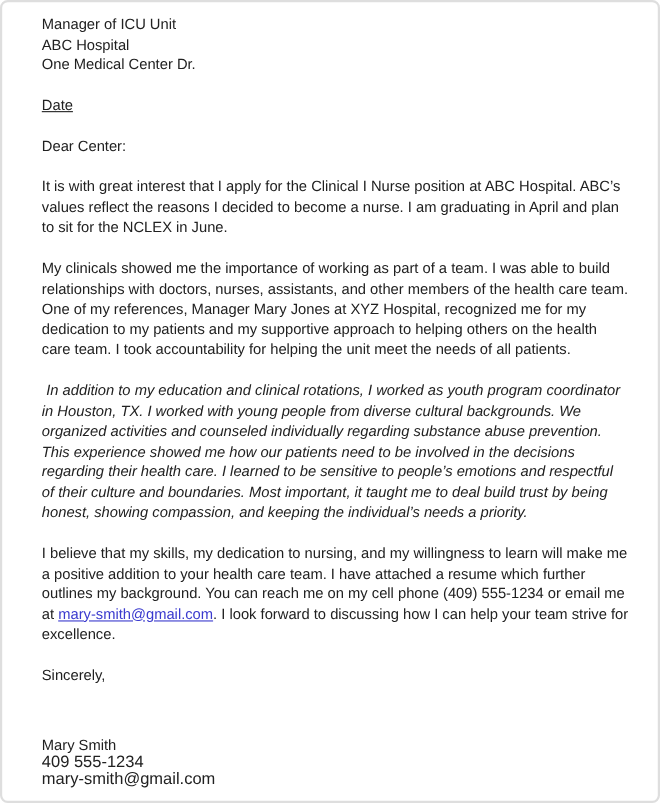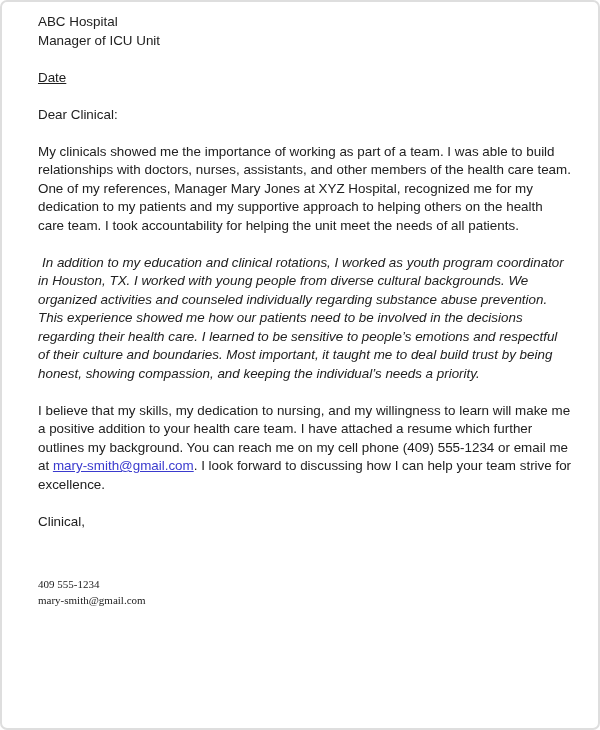--- a/index.html
+++ b/index.html
@@ -40,45 +40,48 @@
   a.email-link {
     color: #3a3ace;
     text-decoration: underline;
     cursor: pointer;
   }
   .signature {
     margin-top: 46px;
     line-height: 15.5px;
   }
   .signature .sig-name { font-size: 13.4px; }
-  .signature .sig-contact { font-size: 11px; font-family: Liberation Serif, serif; }
+  .signature .sig-contact { font-size: 15px; }
 </style>
 </head>
 <body>
 
 <div class="page">
   <div class="letter">
 
     <div class="block">
+      <div class="addr-line">Manager of ICU Unit</div>
       <div class="addr-line">ABC Hospital</div>
-      <div class="addr-line">Manager of ICU Unit</div>
+      <div class="addr-line">One Medical Center Dr.</div>
     </div>
 
     <div class="date-line">Date</div>
 
-    <div class="salutation">Dear Clinical:</div>
+    <div class="salutation">Dear Center:</div>
 
+    <p class="para">It is with great interest that I apply for the Clinical I Nurse position at ABC Hospital. ABC’s values reflect the reasons I decided to become a nurse. I am graduating in April and plan to sit for the NCLEX in June.</p>
 
     <p class="para">My clinicals showed me the importance of working as part of a team. I was able to build relationships with doctors, nurses, assistants, and other members of the health care team. One of my references, Manager Mary Jones at XYZ Hospital, recognized me for my dedication to my patients and my supportive approach to helping others on the health care team. I took accountability for helping the unit meet the needs of all patients.</p>
 
     <p class="para indent">In addition to my education and clinical rotations, I worked as youth program coordinator in Houston, TX. I worked with young people from diverse cultural backgrounds. We organized activities and counseled individually regarding substance abuse prevention. This experience showed me how our patients need to be involved in the decisions regarding their health care. I learned to be sensitive to people’s emotions and respectful of their culture and boundaries. Most important, it taught me to deal build trust by being honest, showing compassion, and keeping the individual’s needs a priority.</p>
 
     <p class="para"><span>I believe that my skills, my dedication to nursing, and my willingness to learn will make me a positive addition to your health care team. I have attached a resume which further outlines my background. You can reach me on my cell phone (409) 555-1234 or email me at </span><a class="email-link">mary-smith@gmail.com</a><span>. I look forward to discussing how I can help your team strive for excellence.</span></p>
 
-    <div class="signoff">Clinical,</div>
+    <div class="signoff">Sincerely,</div>
 
     <div class="signature">
+      <div class="sig-name">Mary Smith</div>
       <div class="sig-contact">409 555-1234</div>
       <div class="sig-contact">mary-smith@gmail.com</div>
     </div>
 
   </div>
 </div>
 
 </body></html>

